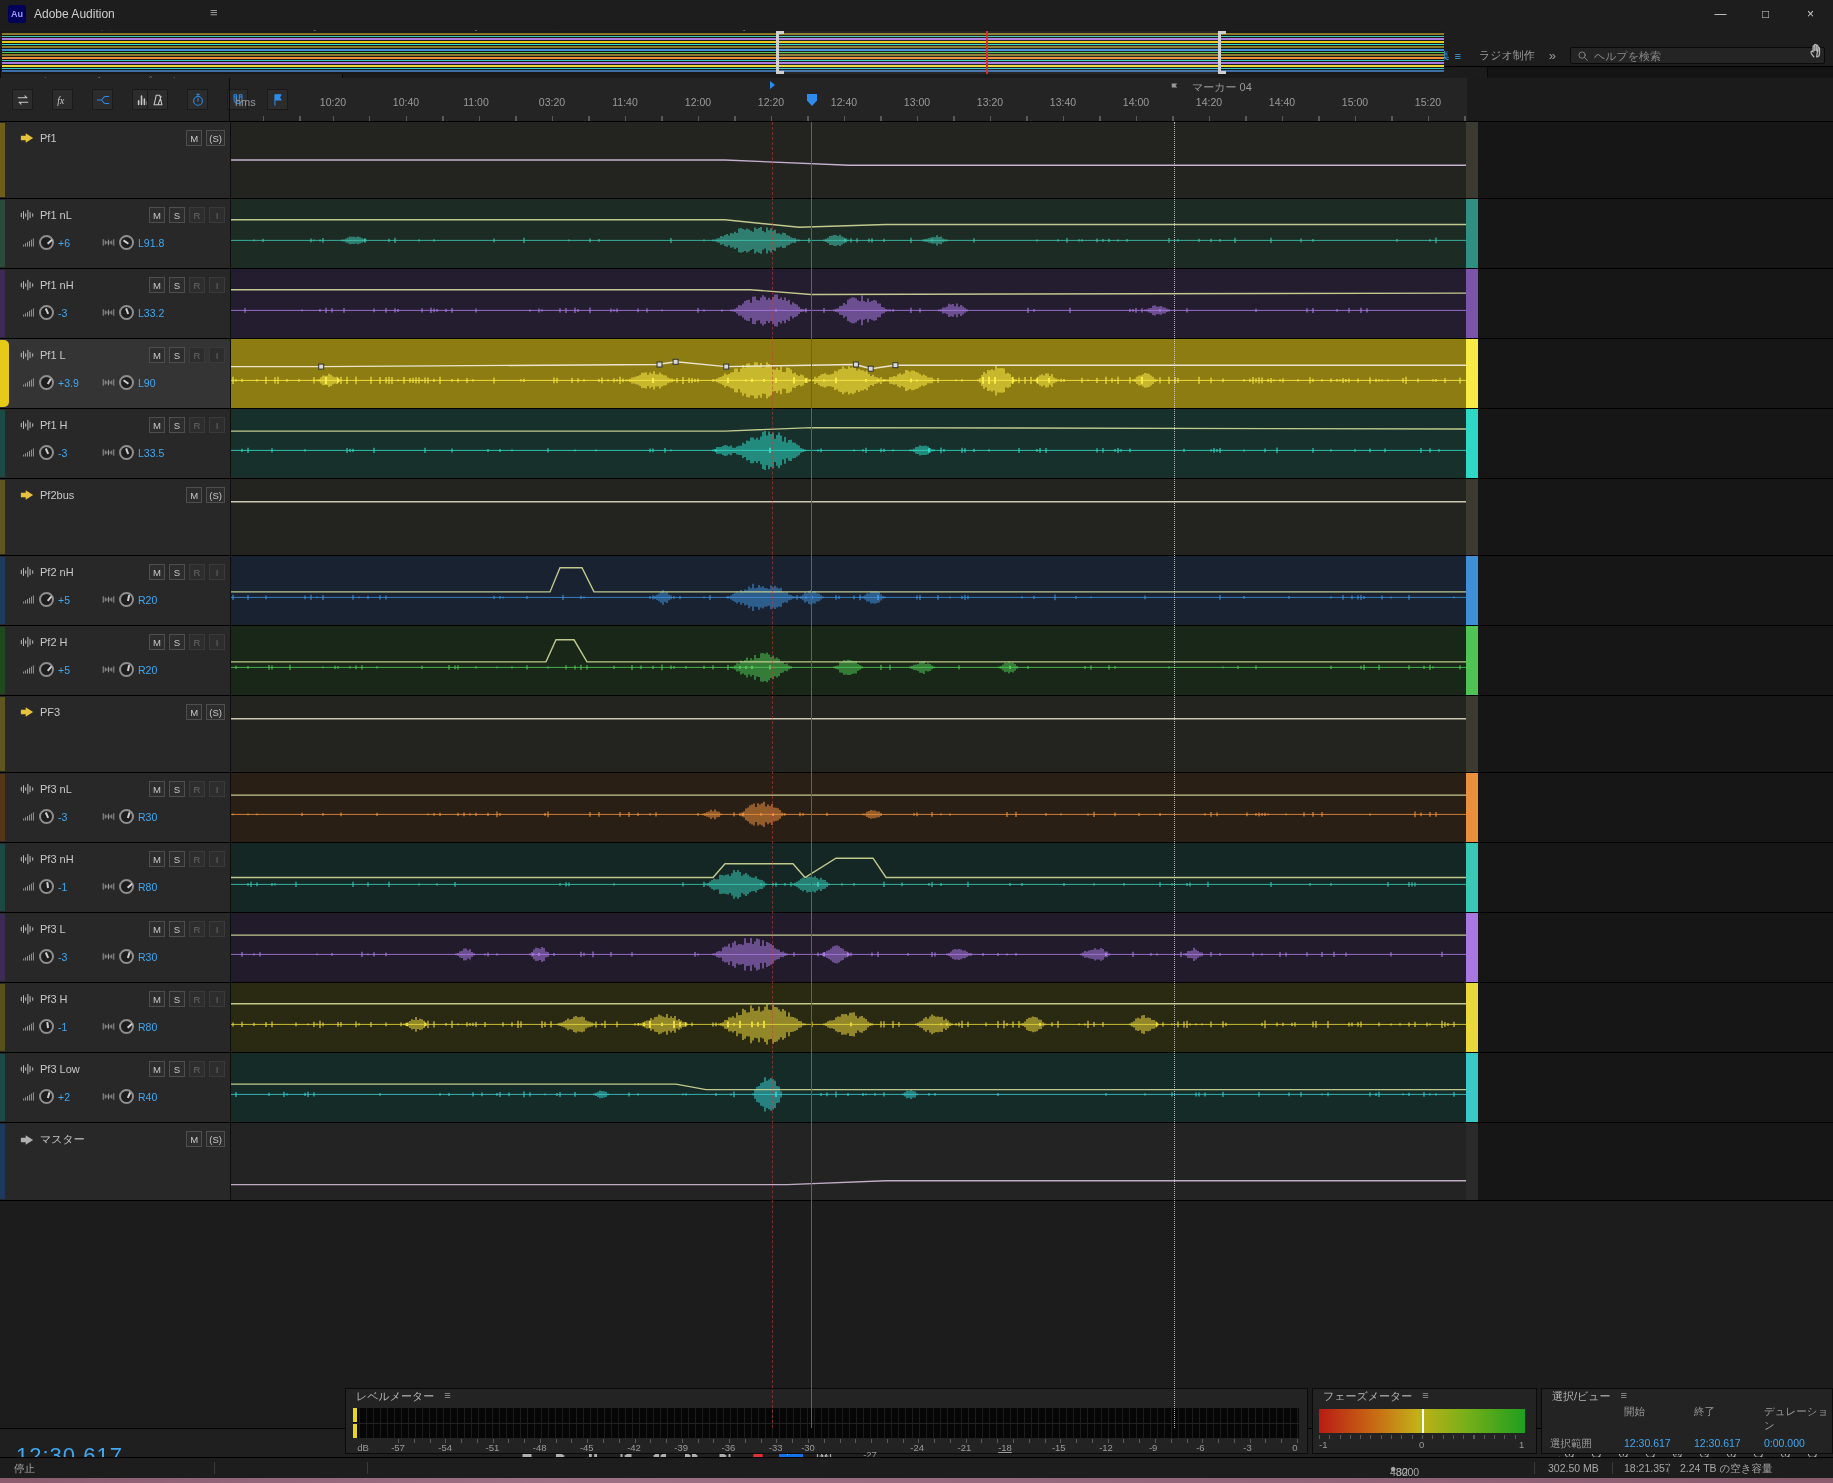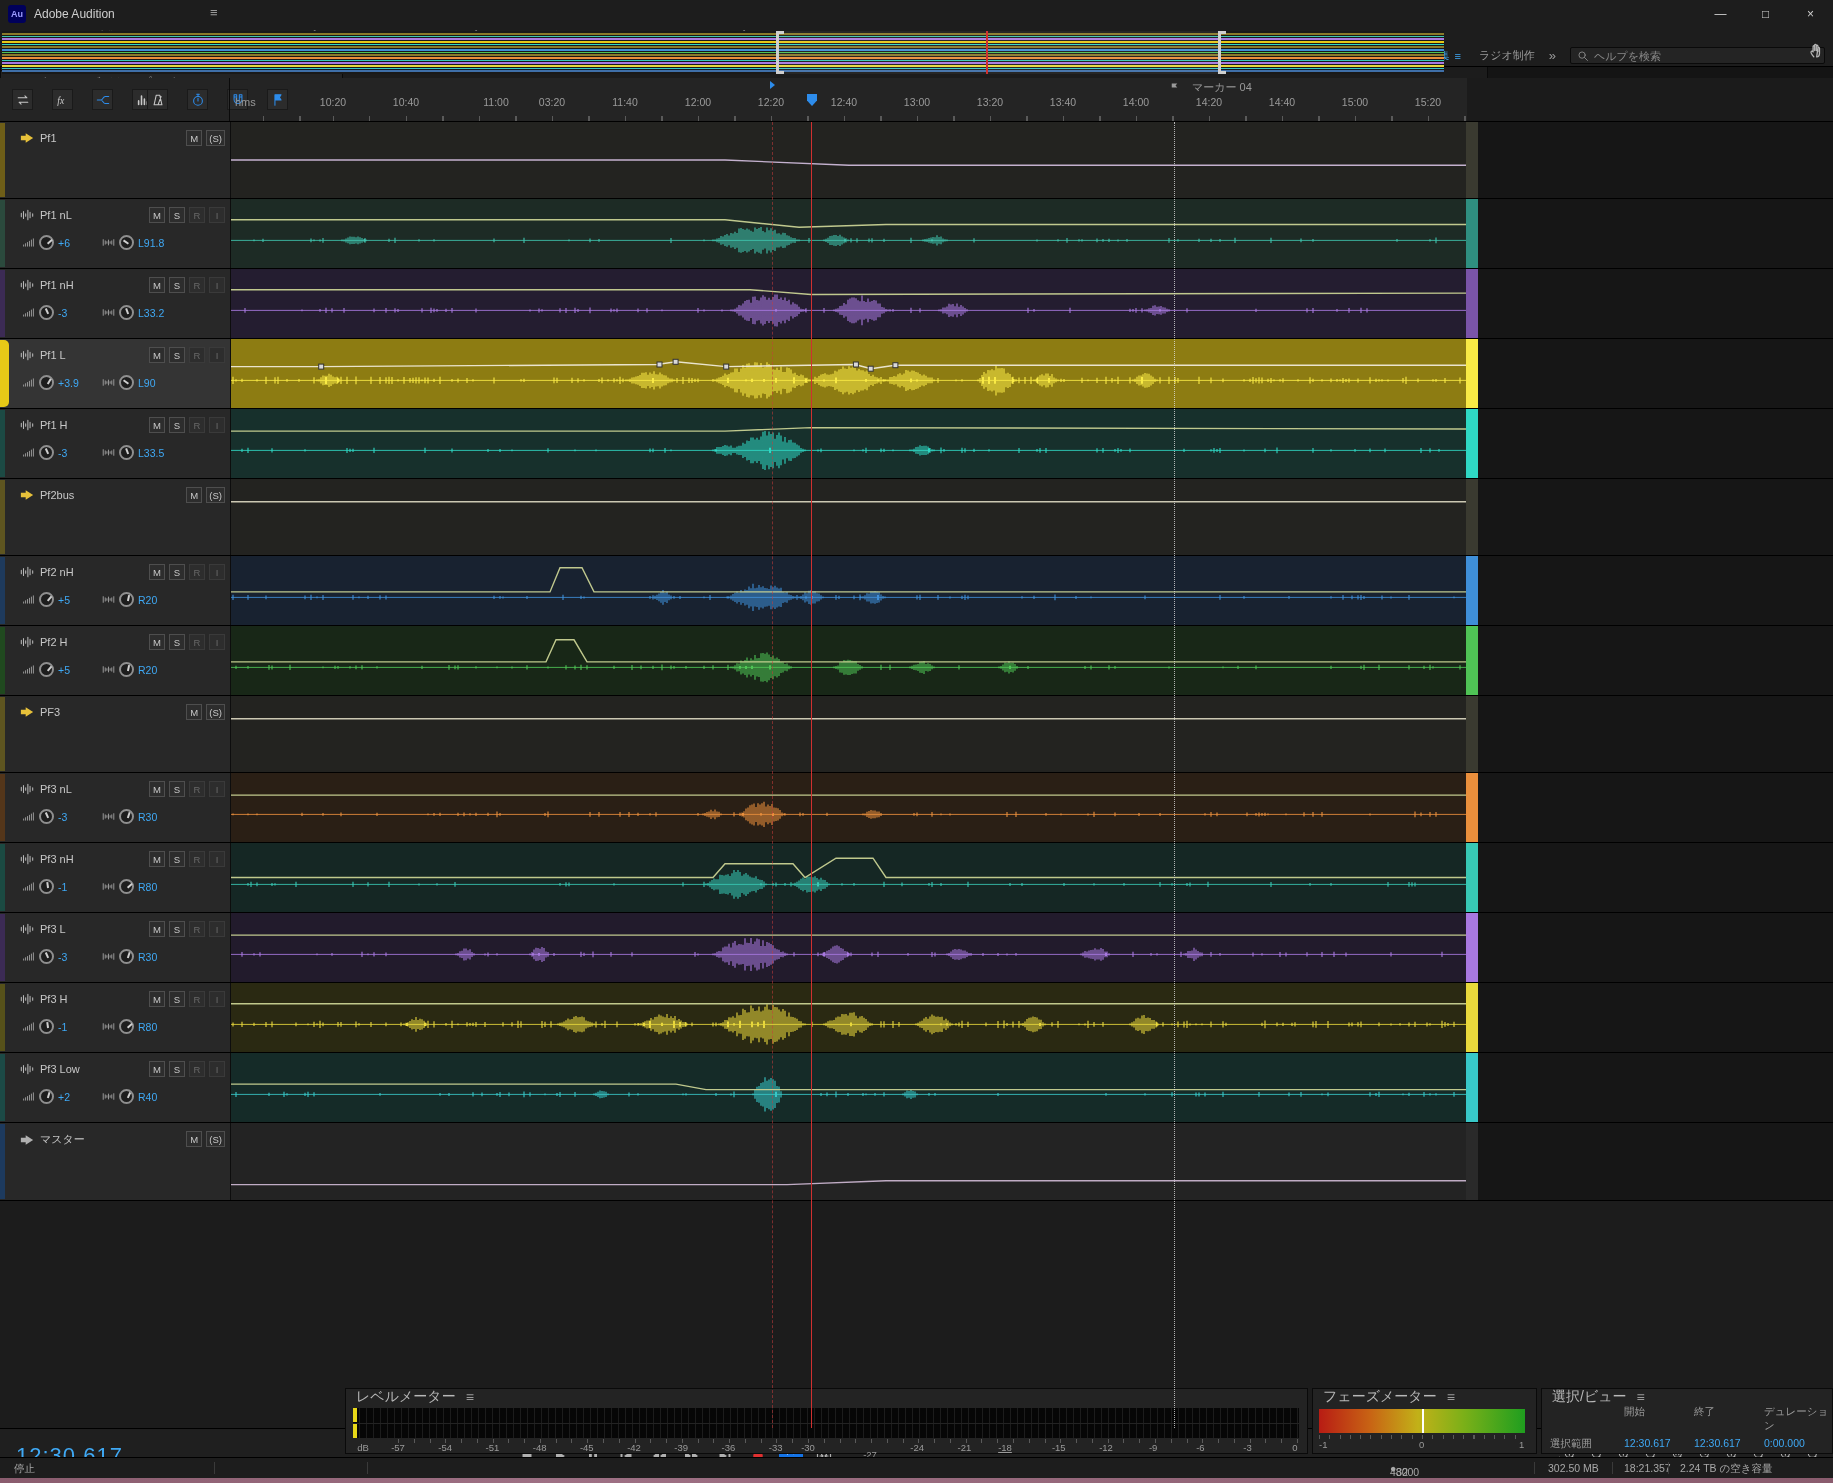--- a/index.html
+++ b/index.html
@@ -158,21 +158,21 @@
   #tbtns{position:absolute;left:515px;top:16px;display:flex;gap:9px}
   .trbtn{width:24px;height:22px;background:none;border:none;color:#b0b0b0;display:flex;align-items:center;justify-content:center;cursor:pointer}
   .trbtn .ic{width:16px;height:16px}
   .trbtn.red{color:#e03030}
   .trbtn.blue{background:#1473e6;border-radius:2px;color:#fff}
   #zbtns{position:absolute;right:12px;top:18px;display:flex;gap:12px;color:#b0b0b0}
   .zbtn{background:none;border:none;color:#b0b0b0;cursor:pointer}
   .zbtn .ic{width:15px;height:15px}
   
   #lvl{left:345px;top:1388px;width:963px;height:66px}
-  .bphead{display:flex;gap:10px;align-items:center;height:16px;padding:0 10px;color:#b8b8b8;font-size:14px}
+  .bphead{display:flex;gap:10px;align-items:flex-start;height:16px;padding:0 10px;color:#b8b8b8;font-size:11px}
   #lvlbars{position:absolute;left:7px;right:8px;top:19px;height:30px;background:#060606;background-image:repeating-linear-gradient(90deg,transparent 0 6px,#1c1c1c 6px 7px)}
   #lvlbars:before{content:"";position:absolute;left:0;top:0;height:14px;width:4px;background:#e8d818}
   #lvlbars:after{content:"";position:absolute;left:0;top:16px;height:14px;width:4px;background:#e8d818}
   #lvlbars .mid{position:absolute;left:0;right:0;top:14.5px;height:1.5px;background:#232323}
   #lvlscale{position:absolute;left:7px;right:8px;top:50px;height:14px;color:#9a9a9a;font-size:9.5px;background-image:repeating-linear-gradient(90deg,#5a5a5a 0 1px,transparent 1px 15.77px);background-size:900px 4px;background-position:45px 0;background-repeat:no-repeat}
   #lvlscale span{position:absolute;top:3px;width:26px;text-align:center}
   #phase{left:1312px;top:1388px;width:225px;height:66px}
   #phgrad{position:absolute;left:6px;top:20px;width:206px;height:24px;background:linear-gradient(90deg,#b81c14,#c86414 25%,#c2b118 48%,#7cb018 70%,#1f9e1f)}
   #phgrad i{position:absolute;left:50%;top:0;bottom:0;width:2px;background:#fff}
   #phscale{position:absolute;left:6px;top:46px;width:206px;height:14px;color:#9a9a9a;font-size:9.5px;background-image:repeating-linear-gradient(90deg,#5a5a5a 0 1px,transparent 1px 10.3px);background-size:207px 4px;background-repeat:no-repeat}
@@ -1255,21 +1255,21 @@
               <path d="M4.5 14V2h7l-2 3 2 3h-7" fill="currentColor"></path>
             </svg>
           </span>
         </button>
     </span>
     <div id="ruler">
       <span class="hms">hms</span>
       <div id="rulerticks">
           <span class="rtick" style="left: 81px;">10:20</span>
           <span class="rtick" style="left: 154px;">10:40</span>
-          <span class="rtick" style="left: 244px;">11:00</span>
+          <span class="rtick" style="left: 224px;">11:00</span>
           <span class="rtick" style="left: 300px;">03:20</span>
           <span class="rtick" style="left: 373px;">11:40</span>
           <span class="rtick" style="left: 446px;">12:00</span>
           <span class="rtick" style="left: 519px;">12:20</span>
           <span class="rtick" style="left: 592px;">12:40</span>
           <span class="rtick" style="left: 665px;">13:00</span>
           <span class="rtick" style="left: 738px;">13:20</span>
           <span class="rtick" style="left: 811px;">13:40</span>
           <span class="rtick" style="left: 884px;">14:00</span>
           <span class="rtick" style="left: 957px;">14:20</span>

